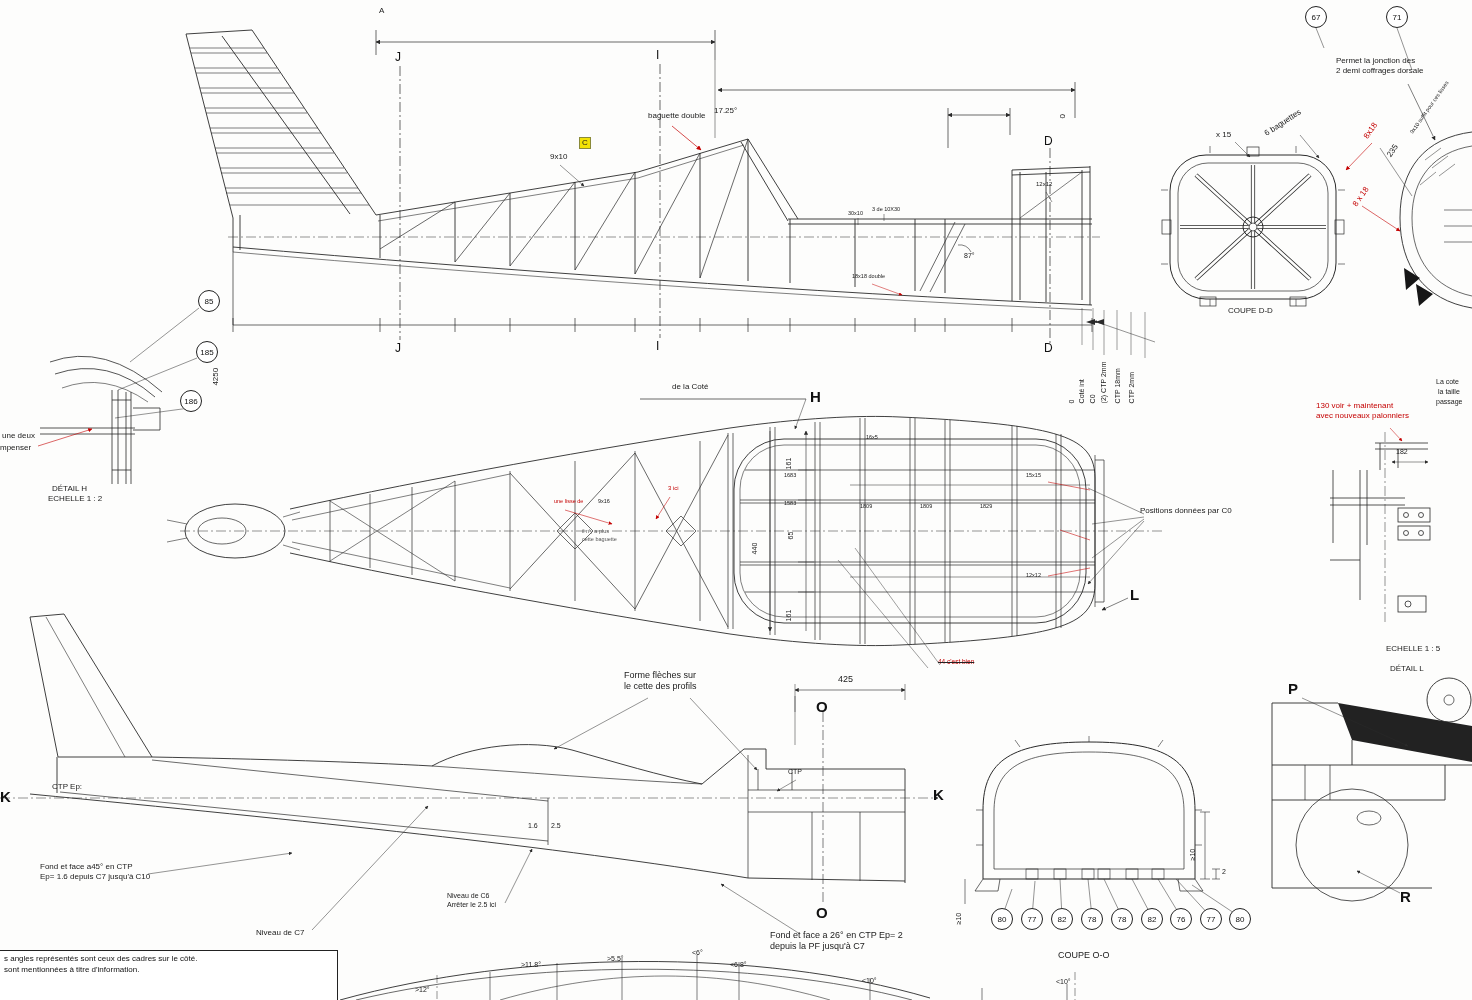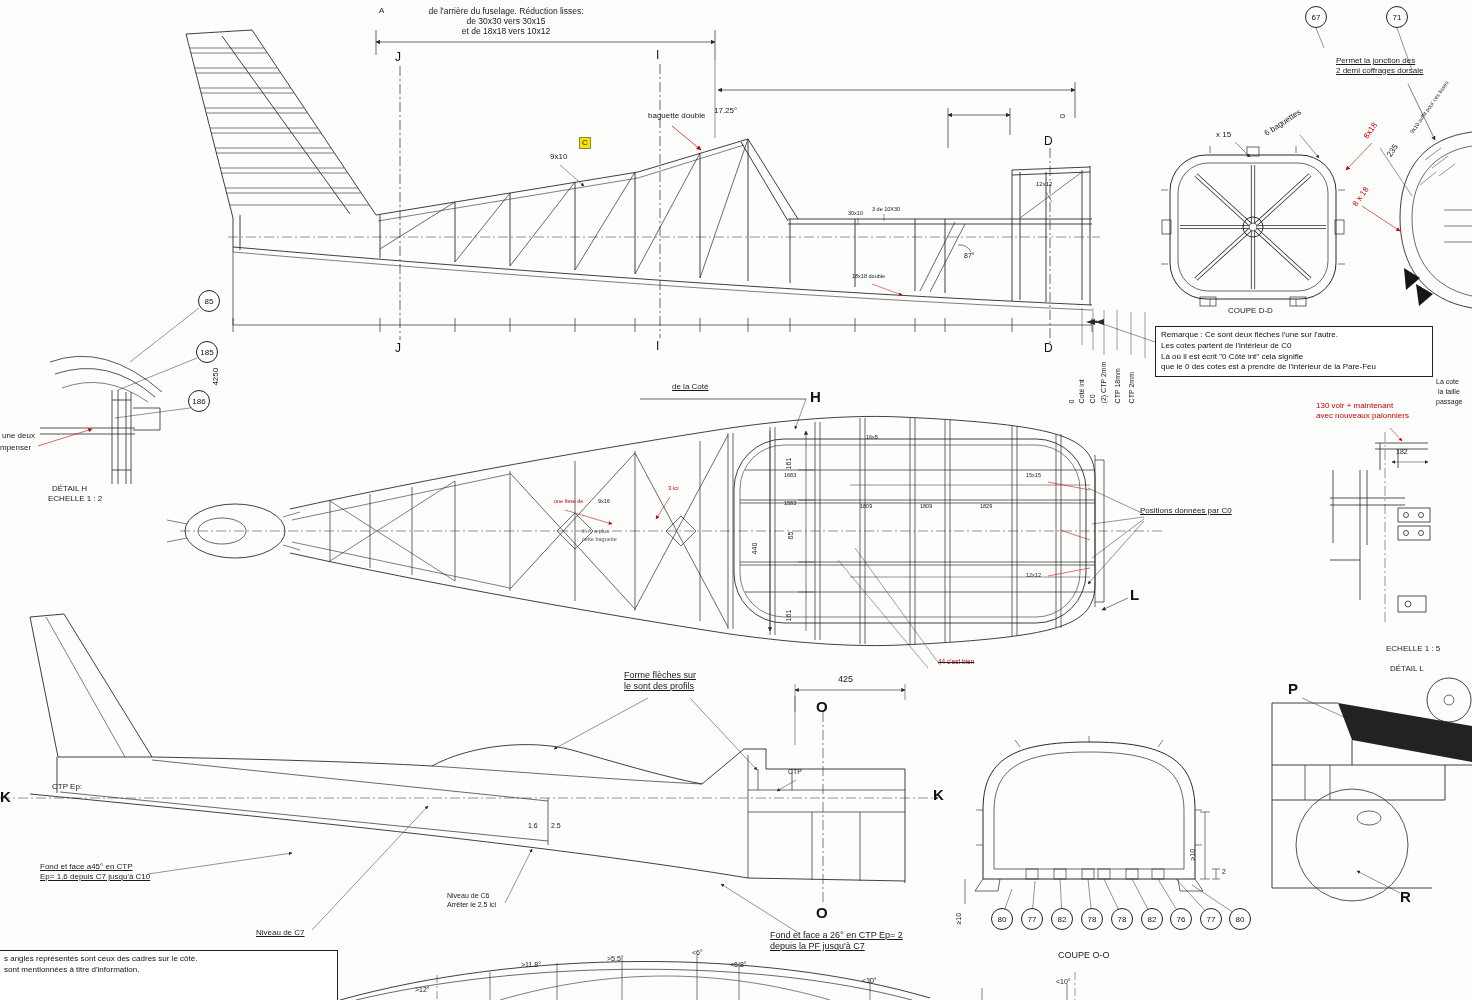--- a/index.html
+++ b/index.html
@@ -8,21 +8,21 @@
 #sheet{position:relative;width:1472px;height:1000px;background:#fdfdfc;overflow:hidden;margin:0 auto}
 #sheet svg{position:absolute;left:0;top:0}
 .lbl{position:absolute;font-size:9px;color:#1a1a1a;white-space:nowrap;line-height:1.2}
 .big{font-size:15px;font-weight:bold;color:#111}
 .med{font-size:12px;color:#111}
 .sm{font-size:7px}
 .xs{font-size:5.5px}
 .s8{font-size:8px}
 .red{color:#c40000}
 .gray{color:#555}
-.u{text-decoration:underline}
+.u{}
 .ctr{text-align:center}
 .rot{transform:rotate(-90deg);transform-origin:0 100%}
 .strike{text-decoration:line-through;text-decoration-color:#222}
 .hl{background:#f2e206;border:1px solid #8a8a3a;padding:0 2px;font-size:8px}
 .balloon{position:absolute;width:22px;height:22px;border:1px solid #222;border-radius:50%;display:flex;align-items:center;justify-content:center;font-size:8px;color:#111;background:#fff}
 .notebox{position:absolute;border:1px solid #222;background:#fff;padding:3px 5px;font-size:8px;line-height:1.35;color:#111}
 </style>
 </head>
 <body>
 
@@ -261,25 +261,20 @@
 <g stroke="#2a2a2a" stroke-width="0.9" fill="none">
   <path d="M340,1000 C520,950 760,948 930,998"></path>
   <path d="M356,1000 C525,960 755,958 912,1000" stroke-width="0.7"></path>
   <path d="M500,1000 C610,968 720,968 830,1000" stroke-width="0.6"></path>
   <path d="M490,972V1000 M557,963V1000 M622,958V1000 M697,955V1000 M739,962V1000 M870,978V1000 M982,988V1000 M1067,984V1000" stroke-width="0.6"></path>
   <path d="M437,975V1000 M1075,972V1000" stroke-width="0.5" stroke-dasharray="8 3 2 3"></path>
 </g>
 </svg>
 
 <span class="lbl s8" style="left:379px;top:6px">A</span>
-<div class="lbl ctr" style="left:400px;top:6px;width:212px;font-size:8.5px">
-  <div>de l'arrière du fuselage. Réduction lisses:</div>
-  <div>de 30x30 vers 30x15</div>
-  <div>et de 18x18 vers 10x12</div>
-</div>
 
 <span class="lbl med" style="left:395px;top:50px">J</span>
 <span class="lbl med" style="left:395px;top:341px">J</span>
 <span class="lbl med" style="left:656px;top:48px">I</span>
 <span class="lbl med" style="left:656px;top:339px">I</span>
 <span class="lbl med" style="left:1044px;top:134px">D</span>
 <span class="lbl med" style="left:1044px;top:341px">D</span>
 
 <span class="lbl s8" style="left:648px;top:111px">baguette double</span>
 <span class="lbl s8" style="left:714px;top:106px">17.25°</span>
@@ -288,35 +283,29 @@
 <span class="lbl xs" style="left:848px;top:210px">30x10</span>
 <span class="lbl xs" style="left:872px;top:206px">3 de 10X30</span>
 <span class="lbl xs" style="left:852px;top:273px">18x18 double</span>
 <span class="lbl sm" style="left:964px;top:252px">87°</span>
 <span class="lbl" style="left:1036px;top:181px;font-size:6px">12x12</span>
 <span class="lbl s8 rot" style="left:221px;top:376px">4250</span>
 <span class="lbl s8 rot" style="left:1068px;top:109px">0</span>
 
 <span class="balloon" style="left:198px;top:290px">85</span>
 <span class="balloon" style="left:196px;top:341px">185</span>
-<span class="balloon" style="left:188px;top:390px">186</span>
+<span class="balloon" style="left:180px;top:390px">186</span>
 
 <span class="lbl sm rot" style="left:1076px;top:395px">0</span>
 <span class="lbl sm rot" style="left:1086px;top:395px">Coté int</span>
 <span class="lbl sm rot" style="left:1097px;top:395px">C0</span>
 <span class="lbl sm rot" style="left:1108px;top:395px">(2) CTP 2mm</span>
 <span class="lbl sm rot" style="left:1122px;top:395px">CTP 18mm</span>
 <span class="lbl sm rot" style="left:1136px;top:395px">CTP 2mm</span>
 
-<div class="notebox" style="left:1155px;top:326px;width:278px">
-  <div>Remarque : Ce sont deux flèches l'une sur l'autre.</div>
-  <div>Les cotes partent de l'intérieur de C0</div>
-  <div>Là où il est écrit "0 Côté int" cela signifie</div>
-  <div>que le 0 des cotes est à prendre de l'intérieur de la Pare-Feu</div>
-</div>
 
 <span class="lbl s8" style="left:1216px;top:130px">x 15</span>
 <span class="lbl s8" style="left:1262px;top:118px;transform:rotate(-33deg)">6 baguettes</span>
 <span class="lbl s8 red" style="left:1362px;top:126px;transform:rotate(-55deg)">8x18</span>
 <span class="lbl s8" style="left:1386px;top:146px;transform:rotate(-55deg)">235</span>
 <span class="lbl s8 red" style="left:1350px;top:192px;transform:rotate(-55deg)">8 x 18</span>
 <span class="lbl xs" style="left:1398px;top:104px;transform:rotate(-55deg)">9x10 suffit pour ces lisses</span>
 <div class="lbl s8 u" style="left:1336px;top:56px">
   <div>Permet la jonction des</div>
   <div>2 demi coffrages dorsale</div>
@@ -367,21 +356,21 @@
 <span class="lbl s8" style="left:52px;top:782px">CTP Ep:</span>
 <div class="lbl s8 u" style="left:40px;top:862px">
   <div>Fond  et face a45° en CTP</div>
   <div>Ep= 1.6 depuis C7 jusqu'à C10</div>
 </div>
 <span class="lbl s8 u" style="left:256px;top:928px">Niveau de C7</span>
 <span class="lbl sm" style="left:447px;top:892px">Niveau de C6</span>
 <span class="lbl sm" style="left:447px;top:901px">Arrêter le 2.5 ici</span>
 <div class="lbl u" style="left:624px;top:670px;font-size:9px">
   <div>Forme flèches sur</div>
-  <div>le sont des profils</div>
+  <div>le cette des profils</div>
 </div>
 <span class="lbl" style="left:838px;top:674px">425</span>
 <span class="lbl big" style="left:816px;top:698px">O</span>
 <span class="lbl big" style="left:816px;top:904px">O</span>
 <span class="lbl sm" style="left:788px;top:768px">CTP</span>
 <span class="lbl sm" style="left:528px;top:822px">1.6</span>
 <span class="lbl sm" style="left:551px;top:822px">2.5</span>
 <div class="lbl u" style="left:770px;top:930px;font-size:9px">
   <div>Fond  et face a 26° en CTP Ep= 2</div>
   <div>depuis la PF jusqu'à C7</div>

